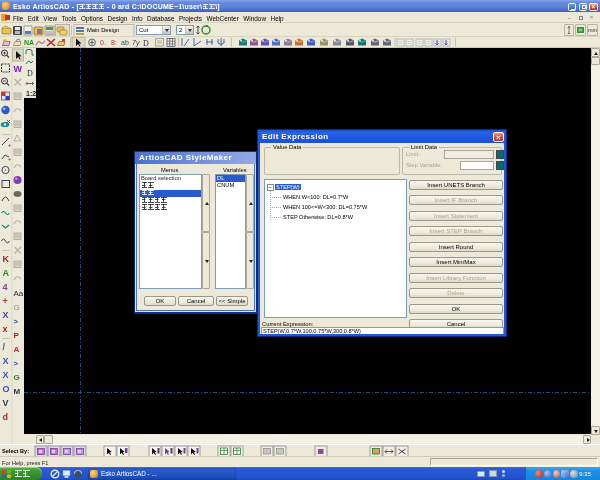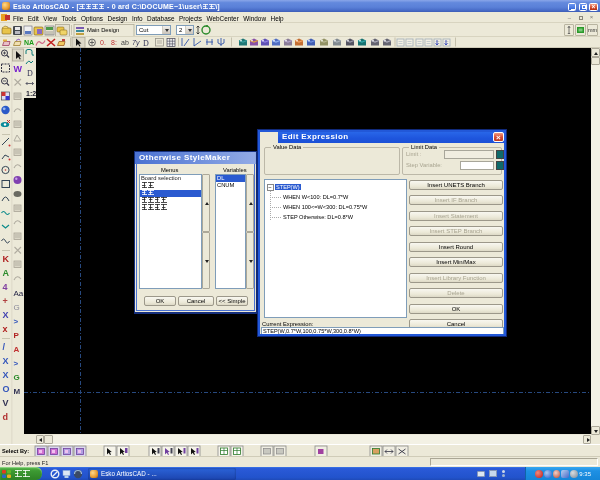--- a/index.html
+++ b/index.html
@@ -83,21 +83,21 @@
 .btn.dis { color:#a8a490; }
 .field { position:absolute; background:#fff; border:1px solid #7f9db9; font-size:5.6px; color:#000; white-space:nowrap; overflow:hidden; }
 
 
 #dlg1 { left:134px; top:151px; width:123px; height:163px; border:1px solid #16307e; border-bottom-width:2px; box-shadow:1px 1px 2px rgba(0,0,0,0.5); }
 #dlg1 .dlgtitle { background:linear-gradient(to right,#4a72d2,#93abe6); height:12px; }
 #dlg1 .body { position:absolute; left:1px; top:12px; right:1px; bottom:1px; background:#ece9d8; border:1px solid #4a72d2; border-top:none; }
 
 
 #dlg2 { left:257px; top:129px; width:250px; height:208px; border:1px solid #10297a; box-shadow:1px 1px 3px rgba(0,0,0,0.55); }
-#dlg2 .dlgtitle { background:linear-gradient(#2c6cec 0%,#1e55dd 40%,#1747c8 100%); height:21px; line-height:13px;margin-left:20px; }
+#dlg2 .dlgtitle { background:linear-gradient(#2c6cec 0%,#1e55dd 40%,#1747c8 100%); height:21px; line-height:13px; }
 #dlg2 .body { position:absolute; left:2px; top:13px; right:2px; bottom:2px; background:#ece9d8; }
 #dlg2 .frame { position:absolute; left:0; top:0; right:0; bottom:0; border:2px solid #2258d8; pointer-events:none; z-index:5; }
 .xbtn { position:absolute; right:2px; top:1.5px; width:11px; height:10px; background:linear-gradient(#f09a80,#d8503a 50%,#bc3a20); border:1px solid #fff; border-radius:2px; color:#fff; font-size:8px; line-height:9px; text-align:center; font-weight:bold; }
 
 .tree { position:absolute; background:#fff; border:1px solid #7f9db9; font-size:5.6px; }
 .titem { position:absolute; white-space:nowrap; }
 .hl { background:#2a5ad0; color:#fff; padding:0 1px; }
 </style>
 </head>
 <body>
@@ -464,21 +464,21 @@
     <div class="abs" style="left:9px;top:2.5px;width:8px;height:8px;border-radius:50%;background:radial-gradient(circle at 35% 35%,#f08a7a,#c01818)"></div>
     <div class="abs" style="left:18px;top:2.5px;width:8px;height:8px;border-radius:50%;background:radial-gradient(circle at 35% 35%,#a8c8f0,#2858c8)"></div>
     <div class="abs" style="left:27px;top:2.5px;width:7px;height:8px;border-radius:50%;background:radial-gradient(circle at 40% 35%,#f0d0c8,#c04830)"></div>
     <div class="abs" style="left:35px;top:2.5px;width:8px;height:8px;border-radius:2px;background:linear-gradient(135deg,#b8d0f0,#4868c8)"></div>
     <div class="abs" style="left:44px;top:2.5px;width:8px;height:8px;border-radius:50%;background:radial-gradient(circle at 35% 35%,#d8dce0,#788898)"></div>
     <div class="time">9:35</div>
   </div>
 </div>
 
 <div id="dlg1" class="dialog">
-  <div class="dlgtitle">Otherwise StyleMaker</div>
+  <div class="dlgtitle">ArtiosCAD StyleMaker</div>
   <div class="body">
     <div class="abs" style="left:24px;top:3px;font-size:5.8px">Menus</div>
     <div class="abs" style="left:86px;top:3px;font-size:5.8px">Variables</div>
     <div class="field" style="left:2px;top:10px;width:63px;height:115px;font-size:5.8px;line-height:7.3px;color:#222">
       <div style="padding-left:1px">Board selection</div>
       <div style="padding-left:1px"><span class="zk"></span><span class="zk"></span></div>
       <div style="background:#2a5ad0;color:#fff;padding-left:1px"><span class="zk"></span><span class="zk"></span></div>
       <div style="padding-left:1px"><span class="zk"></span><span class="zk"></span><span class="zk"></span><span class="zk"></span></div>
       <div style="padding-left:1px"><span class="zk"></span><span class="zk"></span><span class="zk"></span><span class="zk"></span></div>
     </div>

